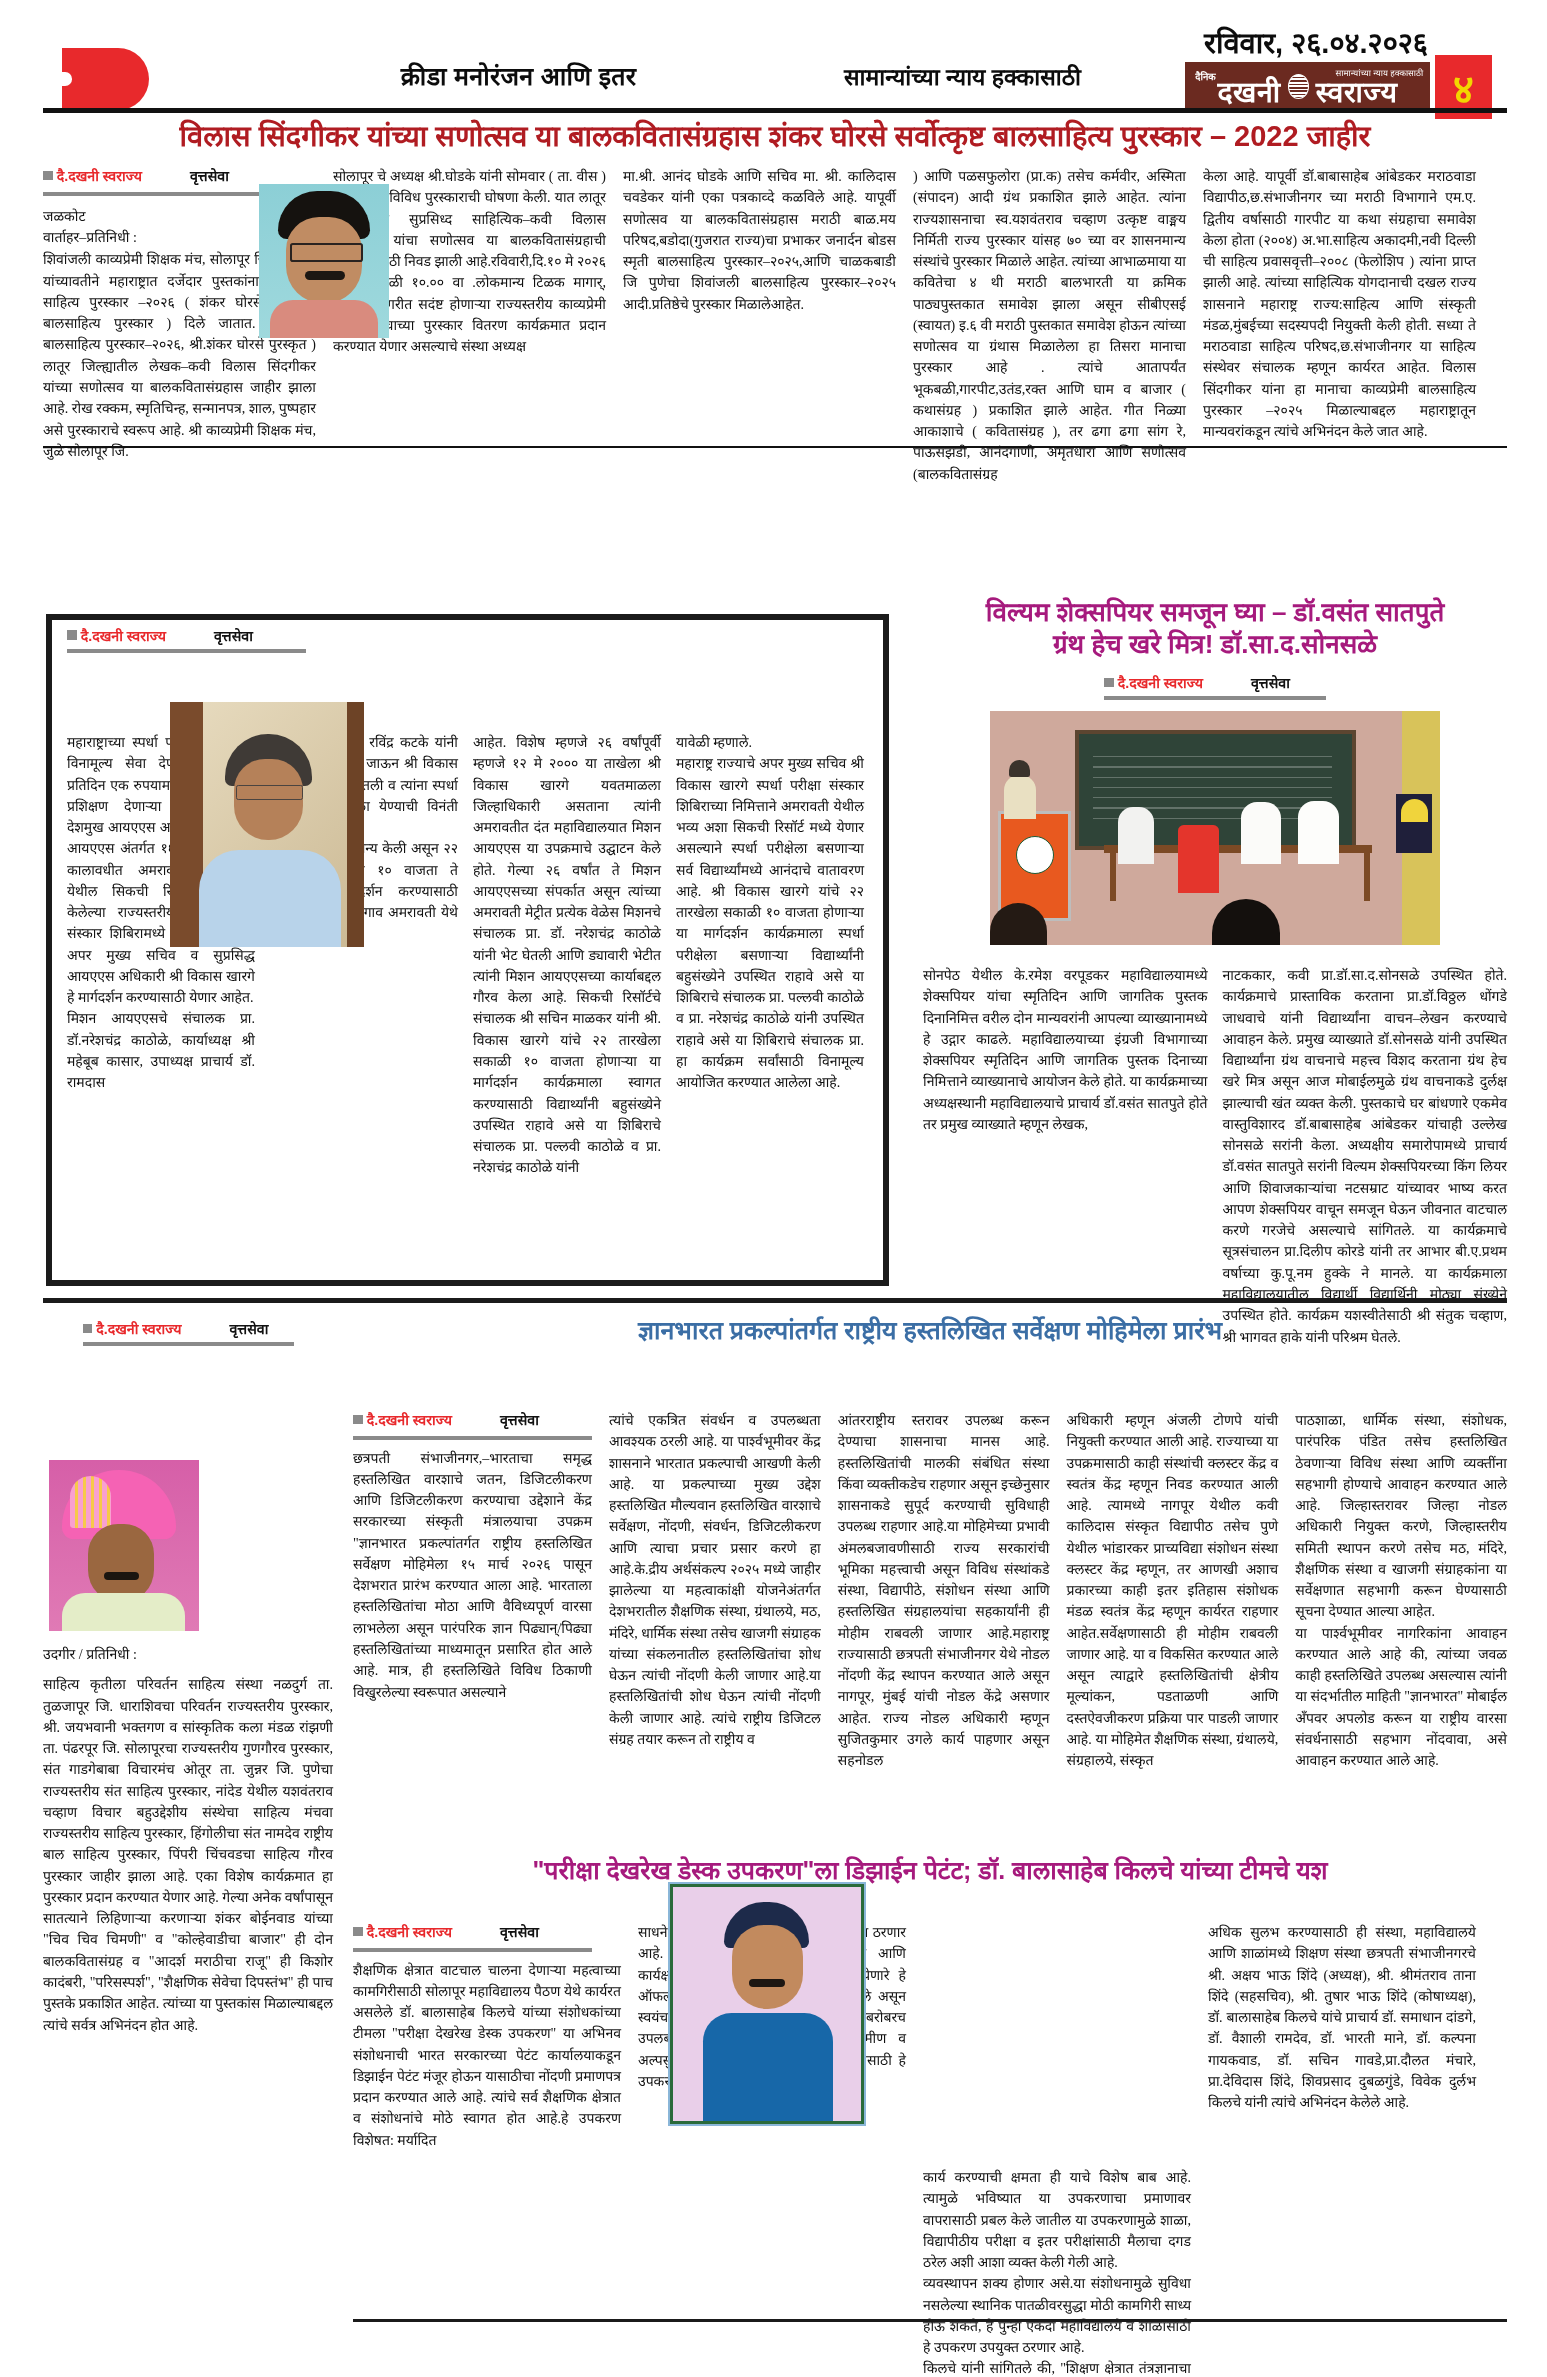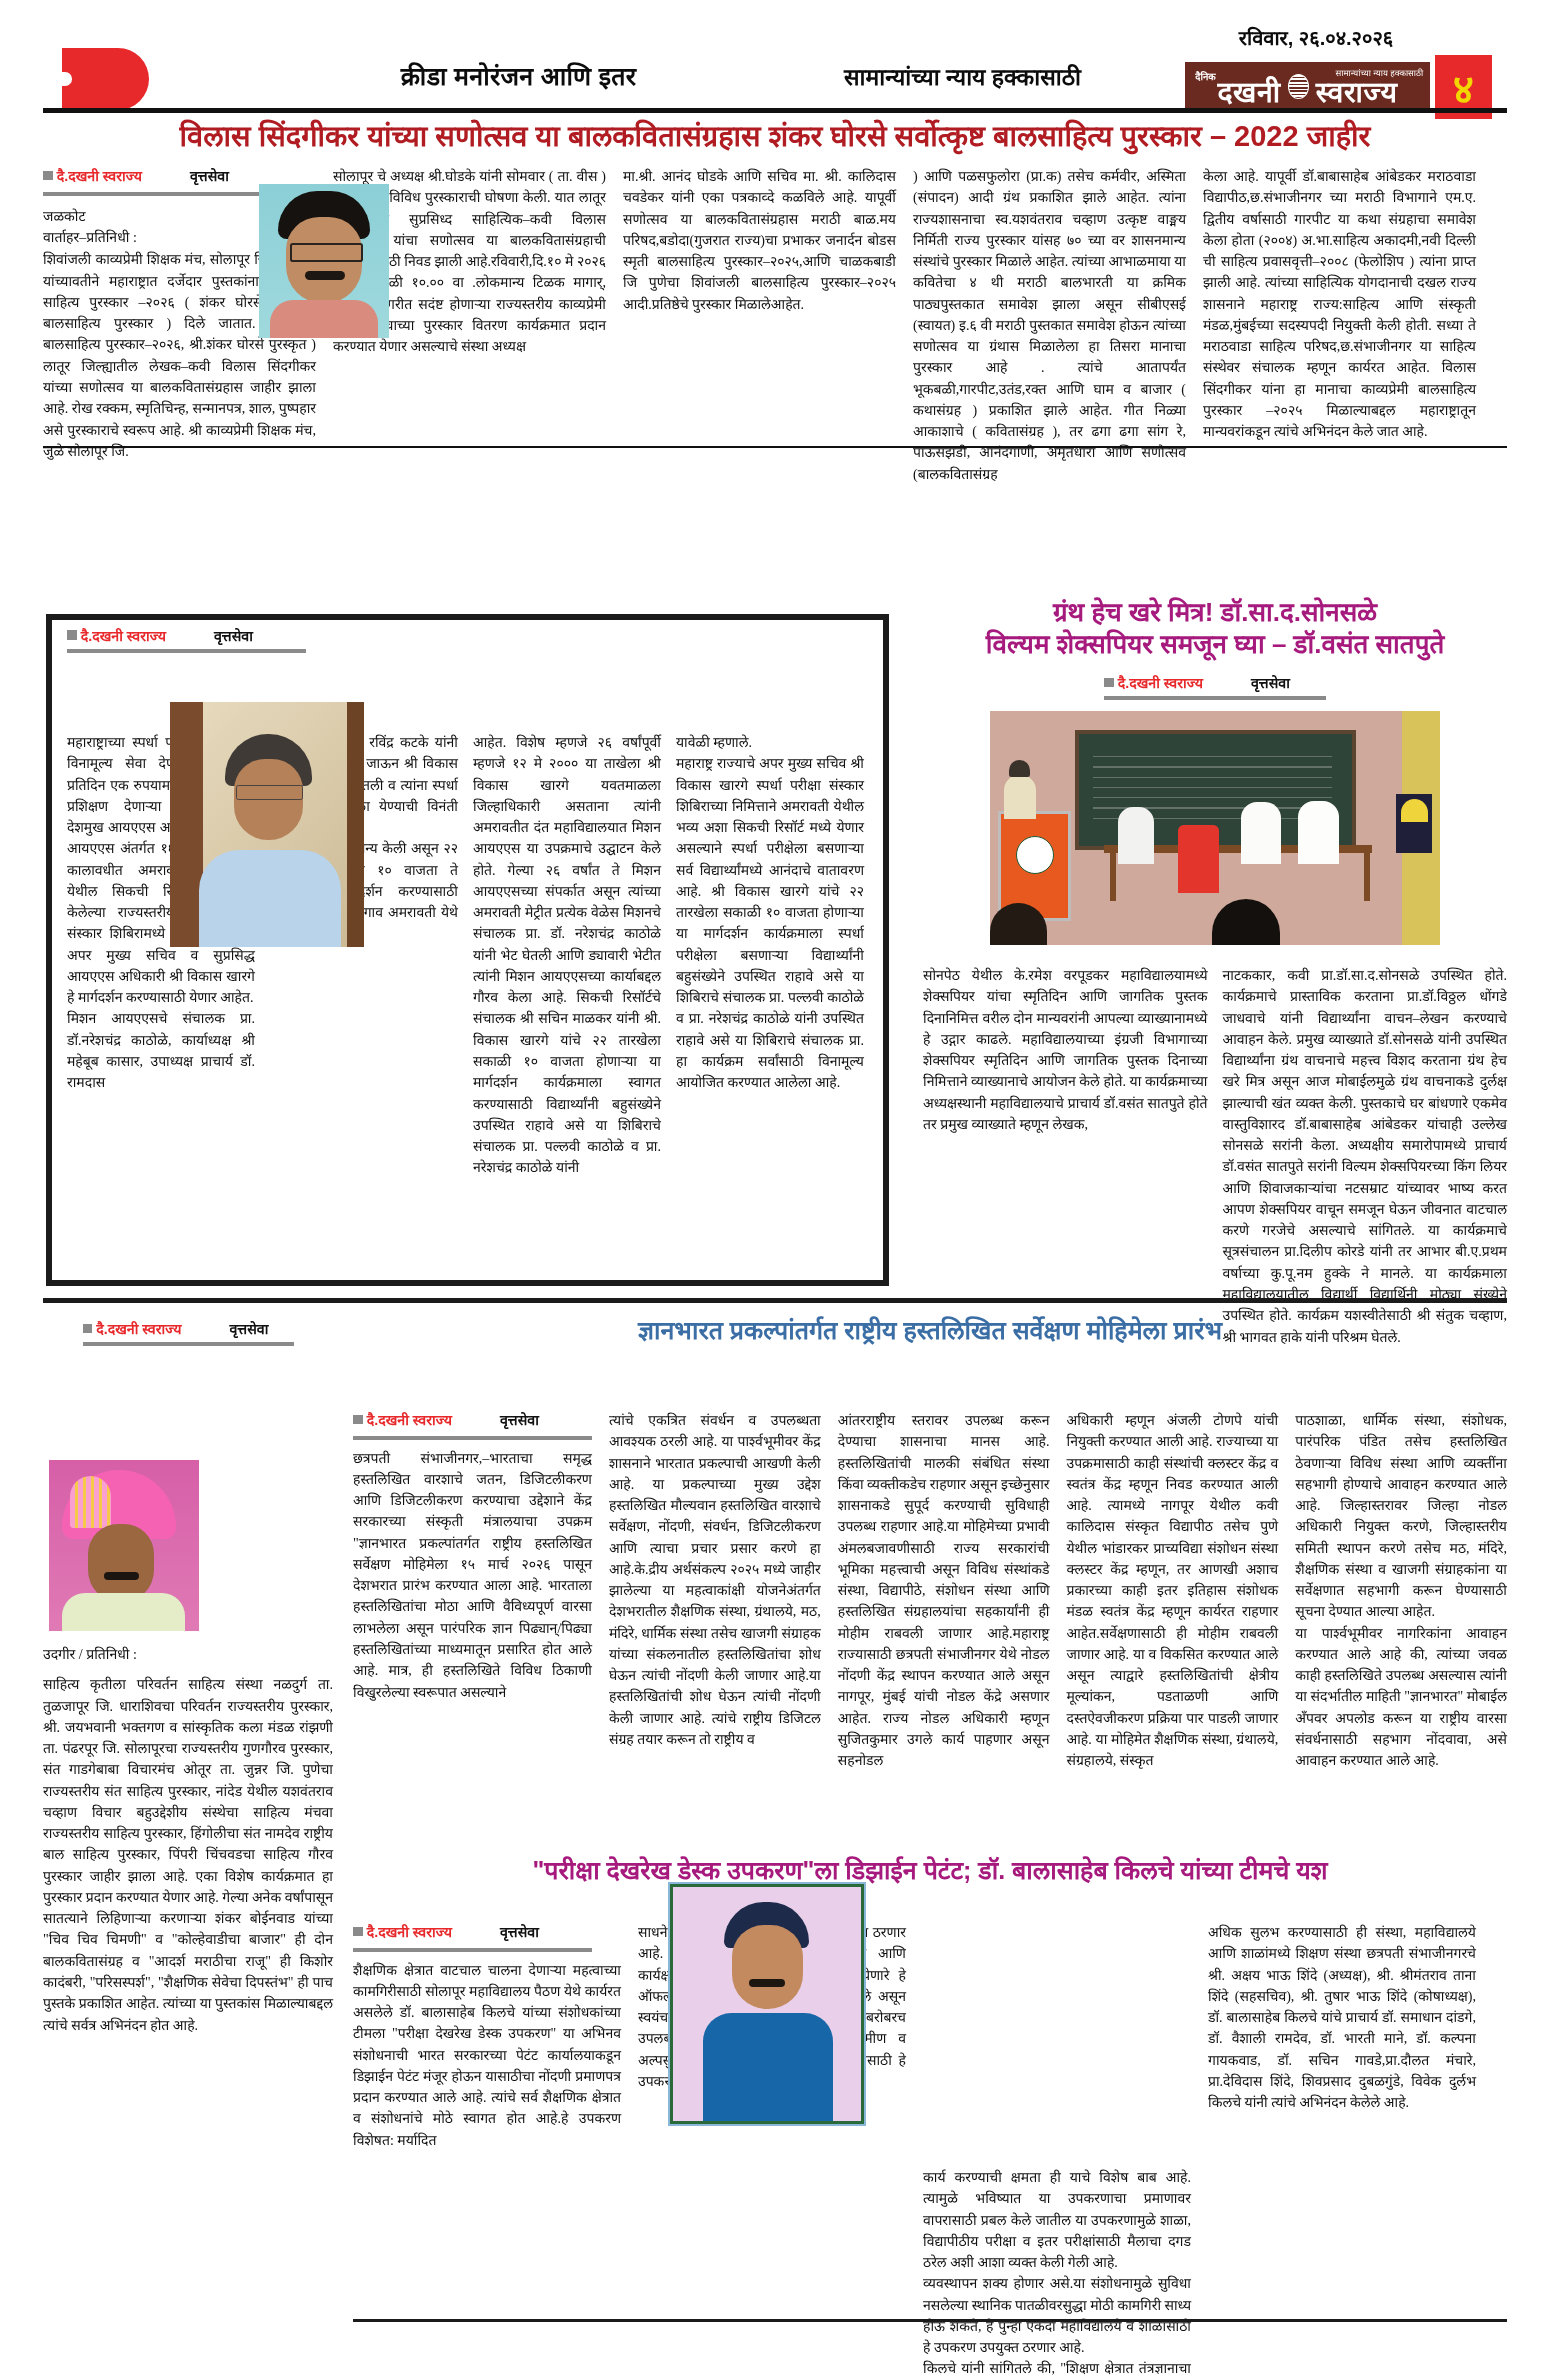--- a/index.html
+++ b/index.html
@@ -17,21 +17,21 @@
     background:#e8292c;border-radius:0 32px 32px 0;}
   .mh-logo:after{content:"";position:absolute;left:0;top:24px;width:10.3px;height:13.7px;background:#fff;border-radius:0 6.8px 6.8px 0;}
   .mh-section{position:absolute;left:319px;top:62px;width:399px;text-align:center;
     font-family:"Liberation Sans","DejaVu Sans",sans-serif;
     font-weight:bold;font-size:25px;color:#0c0c0c;letter-spacing:0.3px;}
   .mh-tag{position:absolute;left:763px;top:64px;width:399px;text-align:center;
     font-family:"Liberation Sans","DejaVu Sans",sans-serif;
     font-weight:bold;font-size:23px;color:#0c0c0c;}
   .mh-date{position:absolute;left:1168px;top:27px;width:296px;text-align:center;
     font-family:"Liberation Sans","DejaVu Sans",sans-serif;
-    font-weight:bold;font-size:20px;color:#0c0c0c;}
+    font-weight:bold;font-size:29px;color:#0c0c0c;}
   .mh-brand{position:absolute;left:1185px;top:62px;width:245px;height:49px;
     background:#6b2a20;display:flex;align-items:center;justify-content:center;}
   .mh-brand .bdainik{position:absolute;left:10.3px;top:8px;color:#fff;font-size:9.7px;
     font-family:"Liberation Sans","DejaVu Sans",sans-serif;font-weight:bold;}
   .mh-brand .btag{position:absolute;right:6.8px;top:4.6px;color:#fff;font-size:8.5px;
     font-family:"Liberation Sans","DejaVu Sans",sans-serif;}
   .mh-brand .bname{color:#fff;font-weight:bold;font-size:28.5px;letter-spacing:0.6px;
     font-family:"Liberation Sans","DejaVu Sans",sans-serif;margin-top:8px;}
   .mh-brand .bglobe{display:inline-block;width:19.4px;height:23px;border-radius:50%;
     background:repeating-linear-gradient(#fff 0 1.7px,#6b2a20 1.7px 3.4px);margin:0 6.8px;
@@ -242,22 +242,22 @@
       <div class="dr"></div>
       <div class="dr2"></div>
       <div class="hair"></div>
       <div class="face"></div>
       <div class="gl"></div>
       <div class="shirt"></div>
     </div>
   </div>
 
   <div class="s3">
+    <div class="hl hl-purple s3-hl">विल्यम शेक्सपियर समजून घ्या –  डॉ.वसंत सातपुते</div>
     <div class="hl hl-purple s3-hl">ग्रंथ हेच खरे मित्र!  डॉ.सा.द.सोनसळे</div>
-    <div class="hl hl-purple s3-hl">विल्यम शेक्सपियर समजून घ्या –  डॉ.वसंत सातपुते</div>
     <div class="byline s3-byline">
       <span class="sq"></span><span class="r">दै.दखनी स्वराज्य</span> <span class="k">वृत्तसेवा</span>
       <div class="byline-rule"></div>
     </div>
     <div class="photo p-sem">
       <div class="wall"></div>
       <div class="board">
           <div class="chalk"></div>
         </div>
       <div class="curt"></div>

